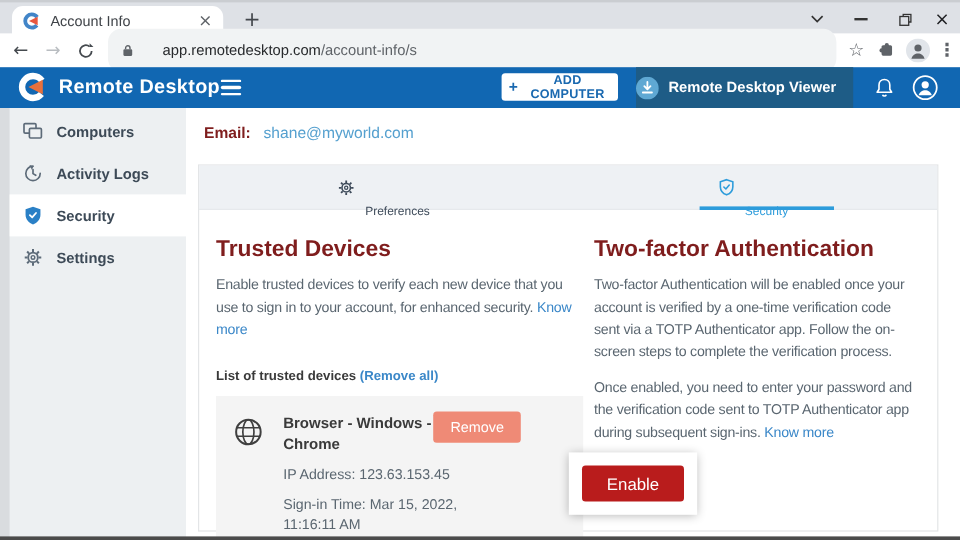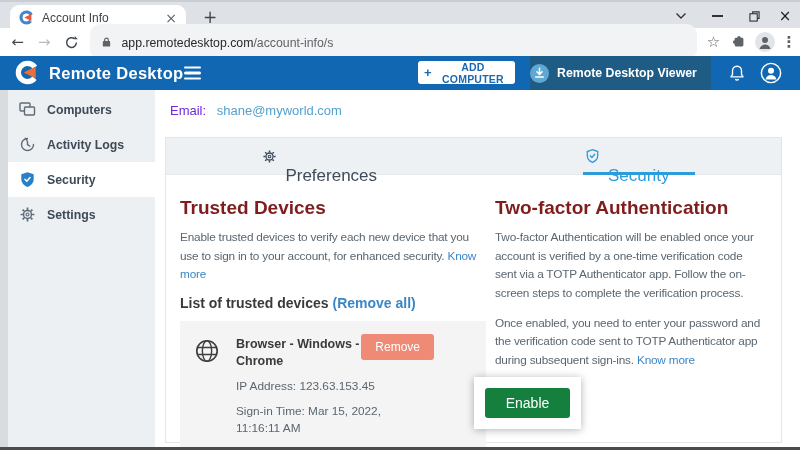--- a/index.html
+++ b/index.html
@@ -24,21 +24,21 @@
   .wc-close{left:770px;width:30px;font-size:15px;color:#202124;font-family:"DejaVu Sans",sans-serif;}
   .wc-bar{width:11px;height:1.6px;background:#333;}
 
   
   .urlrow{position:absolute;left:0;top:28px;width:800px;height:28px;background:#fff;
           display:flex;align-items:center;}
   .nav-ic{width:27px;display:flex;justify-content:center;align-items:center;font-size:15px;
           color:#454a4f;font-family:"DejaVu Sans",sans-serif;cursor:pointer;}
   .nav-fwd{color:#b9bdc1;}
   .urlpill{margin-left:6px;width:610px;height:36px;background:#f1f3f4;border-radius:11px;
-           display:flex;align-items:center;gap:9px;padding:0 11px;box-sizing:border-box;cursor:text;}
+           display:flex;align-items:center;gap:23px;padding:0 11px;box-sizing:border-box;cursor:text;}
   .url-domain{font-size:12.3px;color:#27292c;}
   .url-path{font-size:12.3px;color:#5f6368;}
   .tool-ic{width:26px;display:flex;justify-content:center;align-items:center;
            color:#5f6368;font-family:"DejaVu Sans",sans-serif;cursor:pointer;}
   .tool-star{font-size:15px;}
   .tool-more{font-size:15px;font-weight:bold;width:22px;}
 
   
   .appheader{position:absolute;left:0;top:56px;width:800px;height:34px;background:#1167b2;}
   .logo{position:absolute;left:15px;top:4px;}
@@ -62,56 +62,56 @@
   .sidebar::before{content:"";position:absolute;left:0;top:0;width:8px;height:100%;background:#d9dcdf;}
   .side-item{position:relative;margin-left:8px;height:35px;display:flex;align-items:center;
              padding-left:11px;gap:11px;cursor:pointer;}
   .side-item.first{margin-top:2px;}
   .side-item.active{background:#fff;}
   .side-label{font-size:12.3px;font-weight:bold;color:#3d4a57;}
 
   
   .main{position:absolute;left:155px;top:90px;width:645px;height:357px;background:#fff;}
   .email-row{position:absolute;left:15px;top:13px;font-size:13px;}
-  .email-label{font-weight:normal;color:#6d28d9;}
+  .email-label{font-weight:bold;color:#7f1d1d;}
   .email-value{color:#55a0cf;margin-left:7px;cursor:pointer;}
 
   .panel{position:absolute;left:10px;top:47px;width:617px;height:306px;background:#fff;
          border:1px solid #e3e5e7;box-sizing:border-box;}
   .tabbar{height:36px;background:#eef1f4;border-bottom:1px solid #e6e9ec;display:flex;}
   .ptab{flex:1;display:flex;align-items:center;justify-content:center;gap:8px;
         position:relative;cursor:pointer;}
-  .ptab-label{font-size:17px;color:#3e4b5a;margin-top:40px;}
+  .ptab-label{font-size:10px;color:#3e4b5a;margin-top:40px;}
   .ptab.active .ptab-label{color:#2d9cdb;}
   .ptab.active::after{content:"";position:absolute;bottom:-1px;left:50%;
         transform:translateX(calc(-50% + 12px));width:112px;height:3px;background:#2d9cdb;}
 
   .cols{display:flex;justify-content:space-between;padding:14px 14px 0;}
   .col1{width:306px;}
   .col2{width:272px;}
   h3.sec{font-size:19px;font-weight:bold;color:#7f1d1d;margin:8px 0 0;}
   p.body{font-size:11.8px;line-height:1.58;letter-spacing:-0.2px;color:#5a6670;margin:9px 0 0;}
   .col2 p.body + p.body{margin-top:11px;}
   a.link{color:#3a87c8;text-decoration:none;cursor:pointer;}
-  .list-label{margin-top:11px;font-size:14px;font-weight:bold;color:#3a3a3a;}
+  .list-label{margin-top:24px;font-size:11px;font-weight:bold;color:#3a3a3a;}
   .list-label .link{font-weight:bold;}
 
   .card{position:relative;margin-top:10px;background:#f4f4f4;padding:15px 14px;
         box-sizing:border-box;min-height:120px;display:flex;}
   .globe{flex:0 0 auto;margin-top:2px;}
   .dev-info{margin-left:16px;}
   .dev-name{font-size:12.5px;font-weight:bold;color:#3a3a3a;line-height:1.4;max-width:132px;}
   .dev-meta{font-size:11.8px;color:#5a6670;margin-top:7px;line-height:1.5;max-width:168px;}
   .removebtn{position:absolute;right:52px;top:13px;background:#ef8a76;color:#fff;
         font-size:12px;padding:6px 14px;border:none;border-radius:3px;cursor:pointer;
         font-family:"Liberation Sans",sans-serif;}
 
   .callout{position:relative;margin:8px 0 0 -21px;width:107px;height:52px;background:#fff;
         box-shadow:0 1px 8px rgba(0,0,0,.3);display:flex;align-items:center;justify-content:center;}
-  .enablebtn{width:85px;height:30px;background:#15803d;color:#fff;font-size:14px;border:none;
+  .enablebtn{width:85px;height:30px;background:#b91c1c;color:#fff;font-size:14px;border:none;
         border-radius:3px;cursor:pointer;font-family:"Liberation Sans",sans-serif;}
 
   .bottom-strip{position:absolute;left:0;top:447px;width:800px;height:3px;background:#4b4b4b;}
 </style>
 </head>
 <body>
 
 <div class="stage">
 
   <div class="tabstrip">

